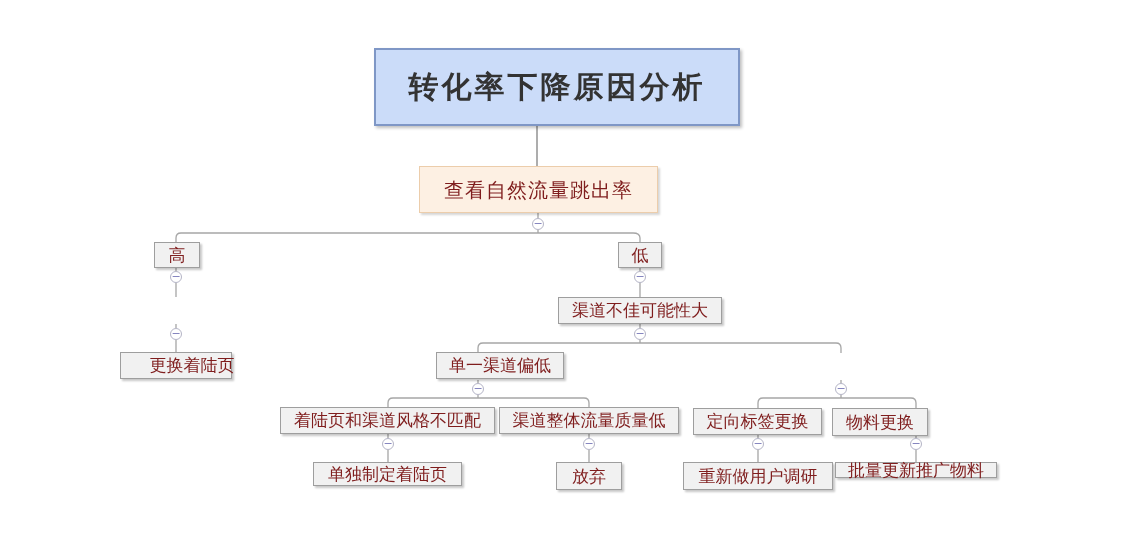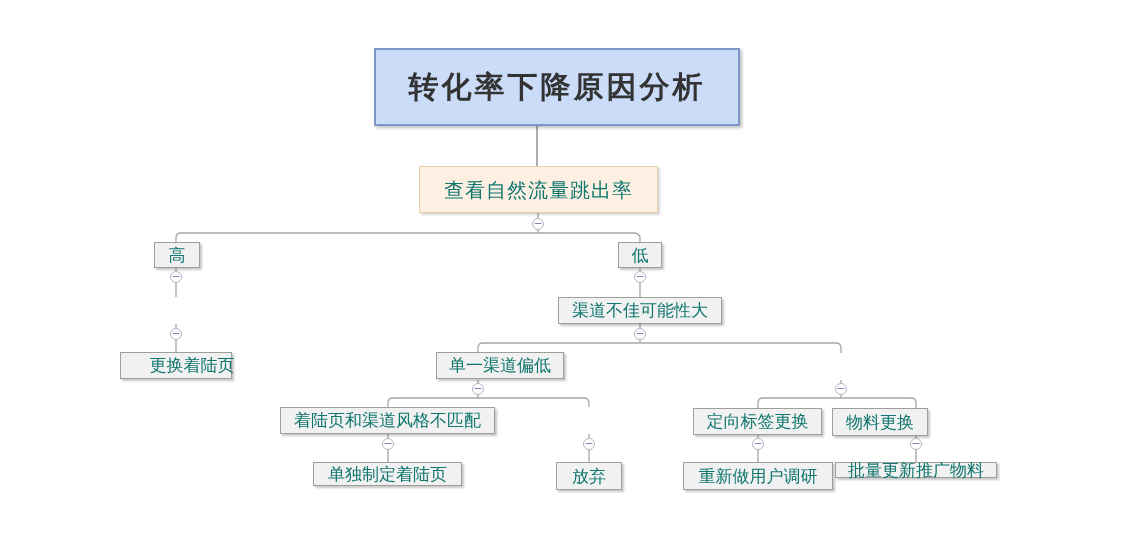--- a/index.html
+++ b/index.html
@@ -20,21 +20,21 @@
     position: absolute;
     box-sizing: border-box;
     display: flex;
     align-items: center;
     justify-content: center;
     white-space: nowrap;
     background: #f1f1f1;
     border: 1px solid #9e9e9e;
     box-shadow: 2px 2px 2px rgba(0,0,0,0.22);
     font-size: 17px;
-    color: #0f766e;
+    color: #7f1d1d;
     line-height: 1;
   }
   .node.root {
     background: #cbdcf9;
     border: 2px solid #7f97c6;
     box-shadow: 2px 2px 3px rgba(0,0,0,0.25);
     font-size: 30px;
     font-weight: bold;
     letter-spacing: 3px;
     color: #333333;
@@ -98,20 +98,21 @@
 
   <div class="node" style="left:558px; top:297px; width:164px; height:27px;">渠道不佳可能性大</div>
 
   <div class="node" style="left:120px; top:352px; width:112px; height:27px;padding-left:32px;">更换着陆页</div>
 
   <div class="node" style="left:436px; top:352px; width:128px; height:27px;">单一渠道偏低</div>
 
 
   <div class="node" style="left:280px; top:407px; width:215px; height:27px;">着陆页和渠道风格不匹配</div>
 
+  <div class="node" style="left:499px; top:407px; width:180px; height:27px;">渠道整体流量质量低</div>
 
   <div class="node" style="left:693px; top:408px; width:129px; height:27px;">定向标签更换</div>
 
   <div class="node" style="left:832px; top:408px; width:96px; height:28px;">物料更换</div>
 
   <div class="node" style="left:313px; top:462px; width:149px; height:24px;">单独制定着陆页</div>
 
   <div class="node" style="left:556px; top:462px; width:66px; height:28px;">放弃</div>
 
   <div class="node" style="left:683px; top:462px; width:150px; height:28px;">重新做用户调研</div>

